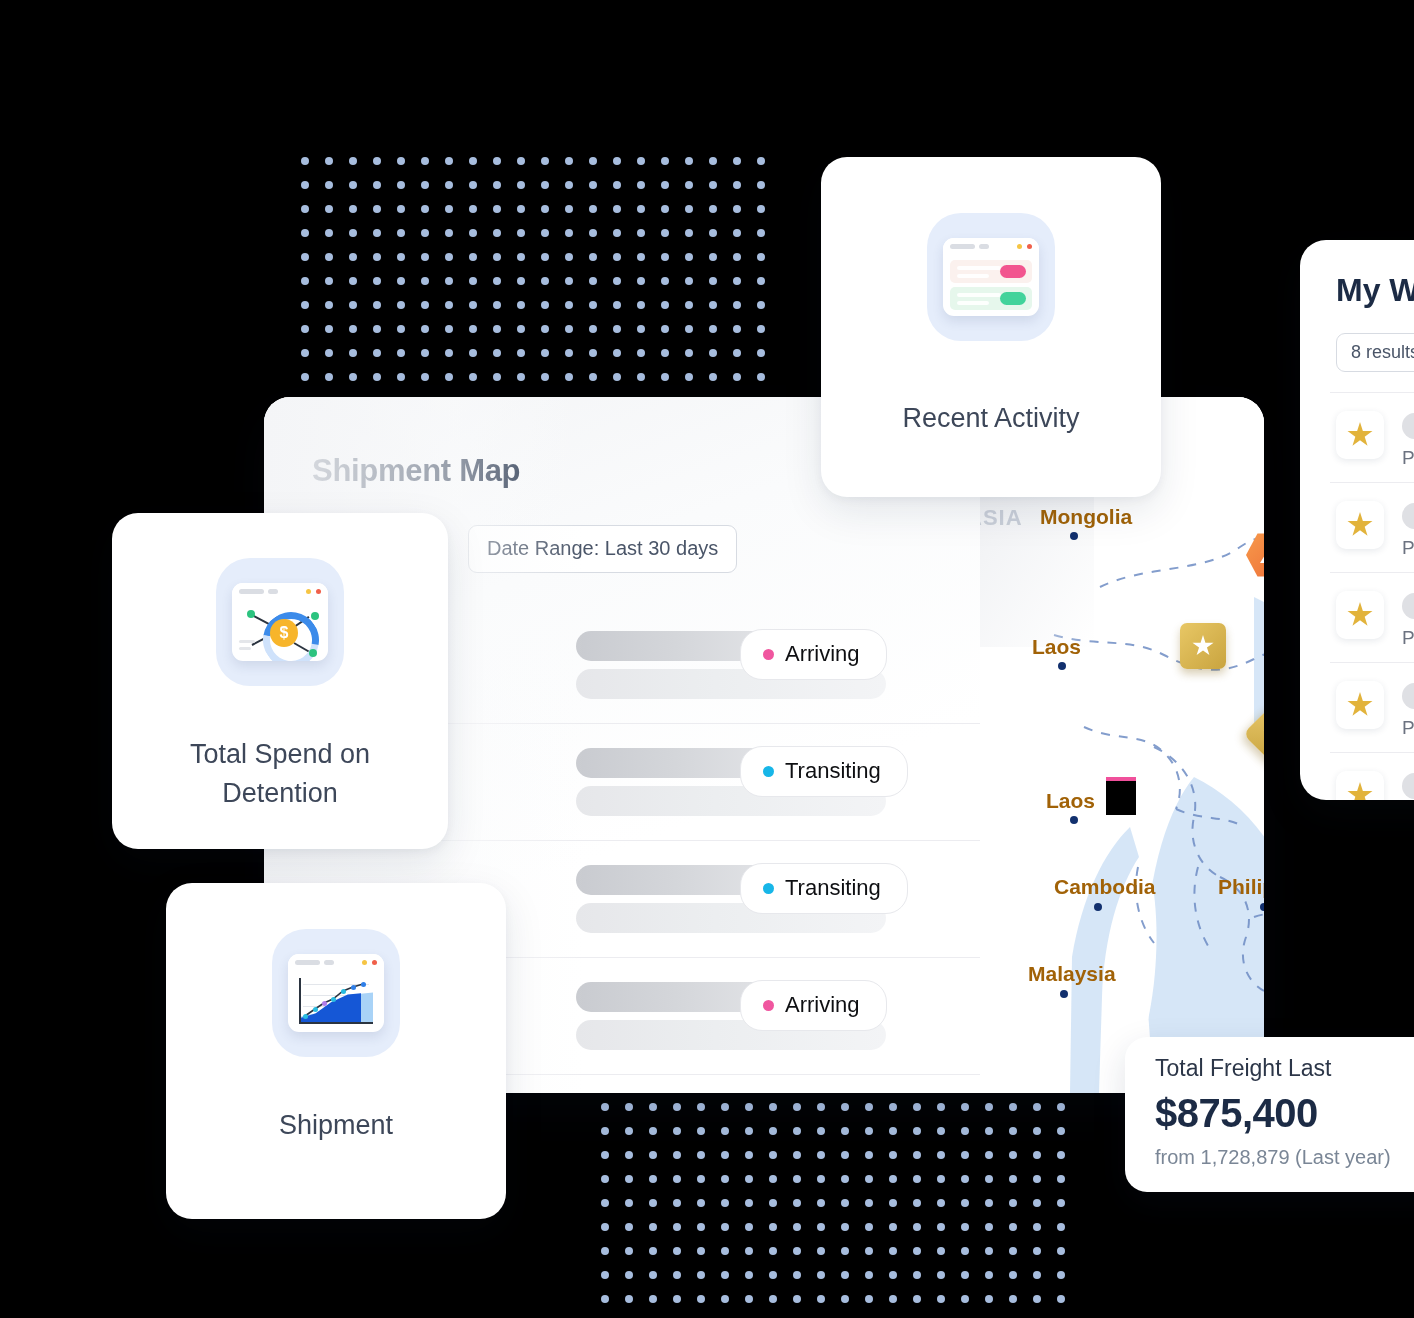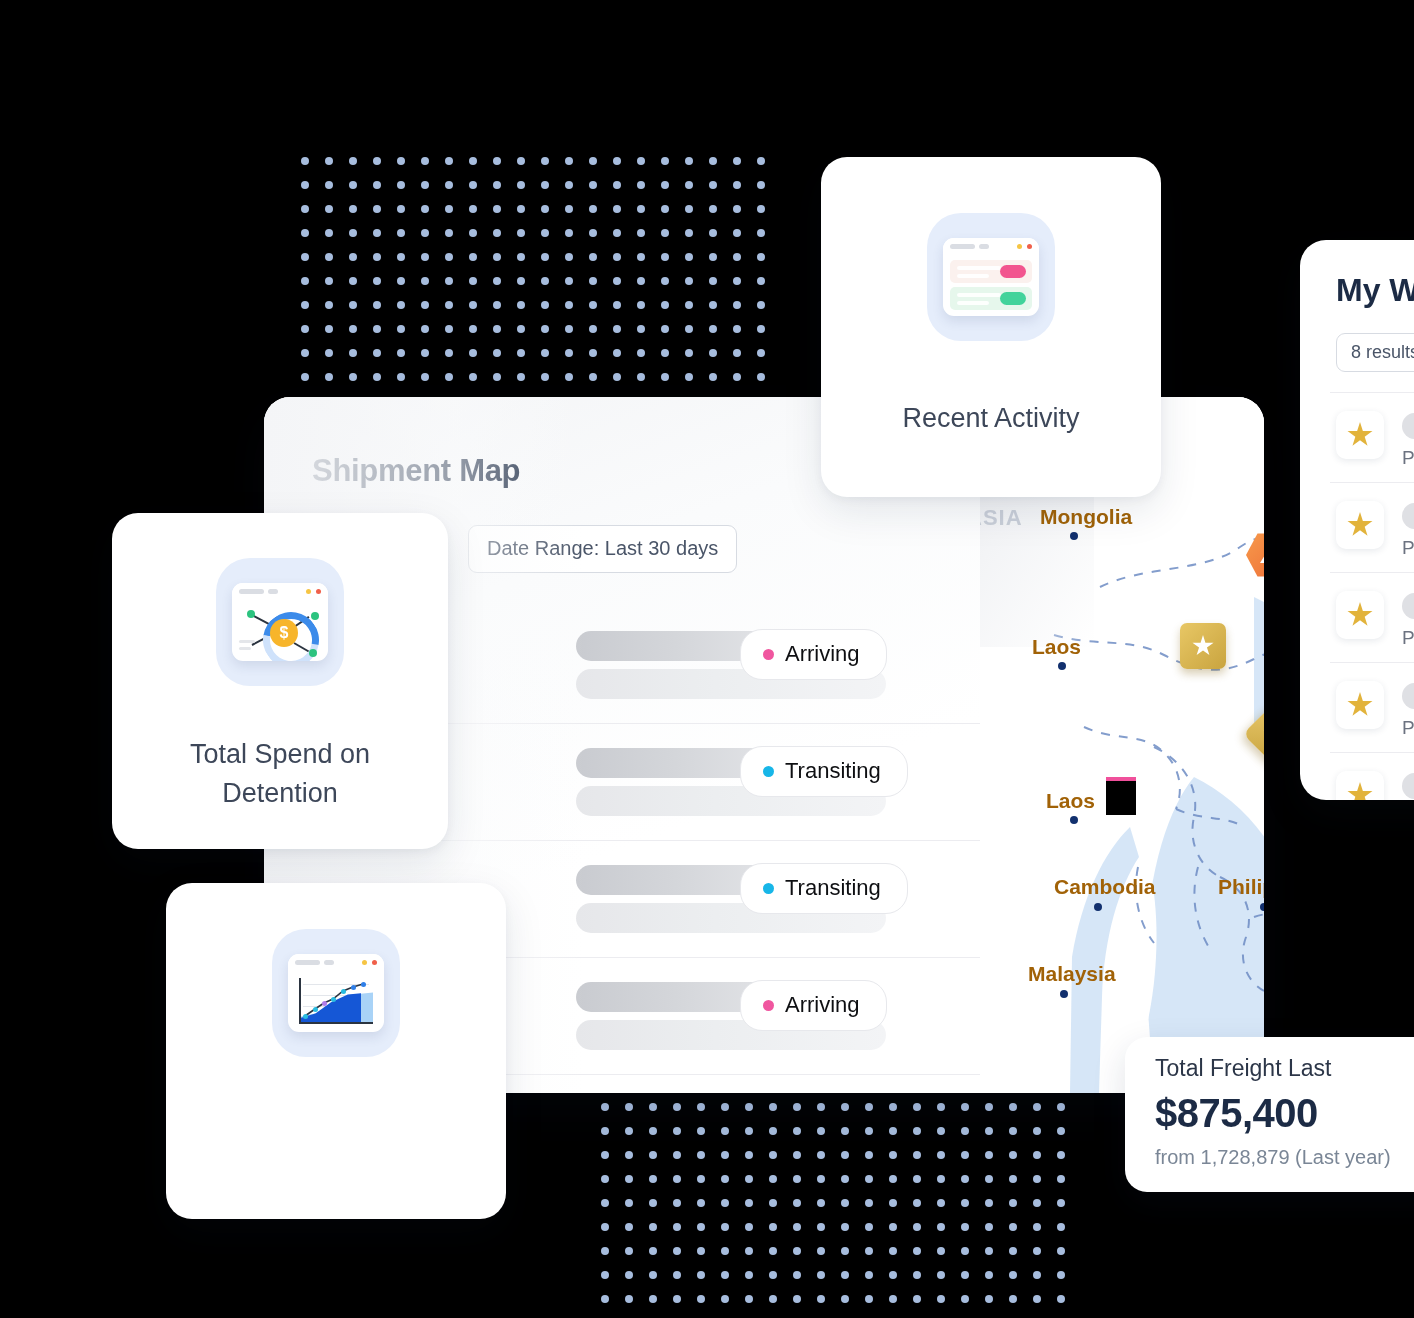--- a/index.html
+++ b/index.html
@@ -723,20 +723,21 @@
           <span class="pt" style="left:4px;top:36px;background:#29BCE0;"></span>
           <span class="pt" style="left:14px;top:29px;background:#29BCE0;"></span>
           <span class="pt" style="left:23px;top:23px;background:#B07CE8;"></span>
           <span class="pt" style="left:32px;top:19px;background:#29BCE0;"></span>
           <span class="pt" style="left:42px;top:11px;background:#29BCE0;"></span>
           <span class="pt" style="left:52px;top:7px;background:#2F7FE8;"></span>
           <span class="pt" style="left:62px;top:4px;background:#2F7FE8;"></span>
         </div>
       </div>
     </div>
+    <div class="label" style="top:223px;">Shipment</div>
   </div>
 
   <div id="watchlist">
     <div class="wl-title">My W</div>
     <div class="wl-chip">8 results</div>
     <div class="wl-rows" id="wl-rows">
         <div class="wl-row">
           <span class="wl-star">
             <span class="s"></span>
           </span>

